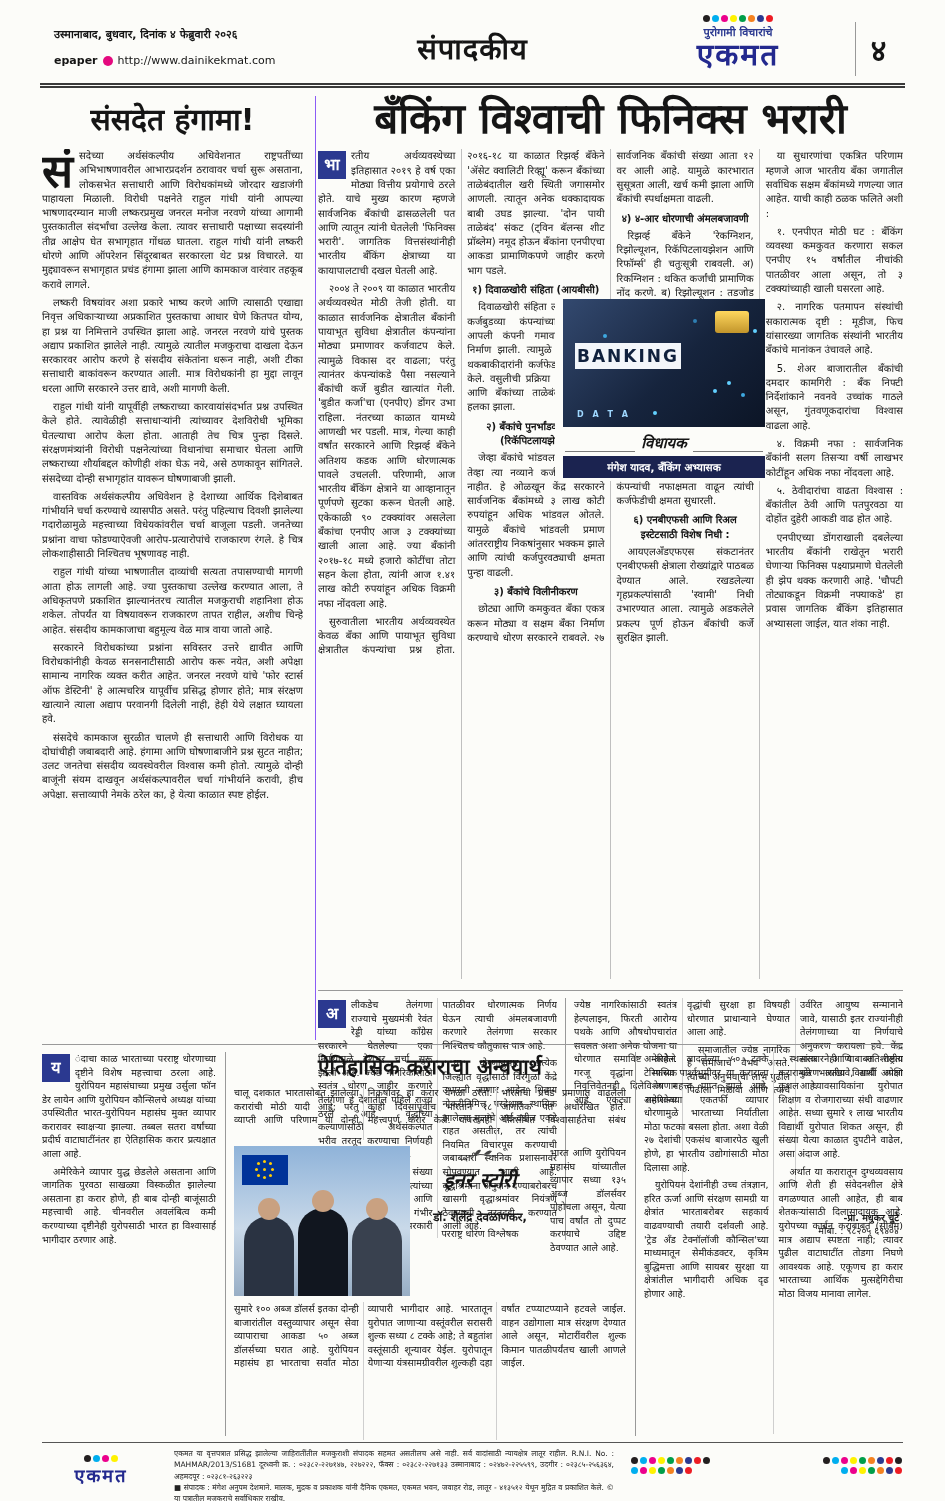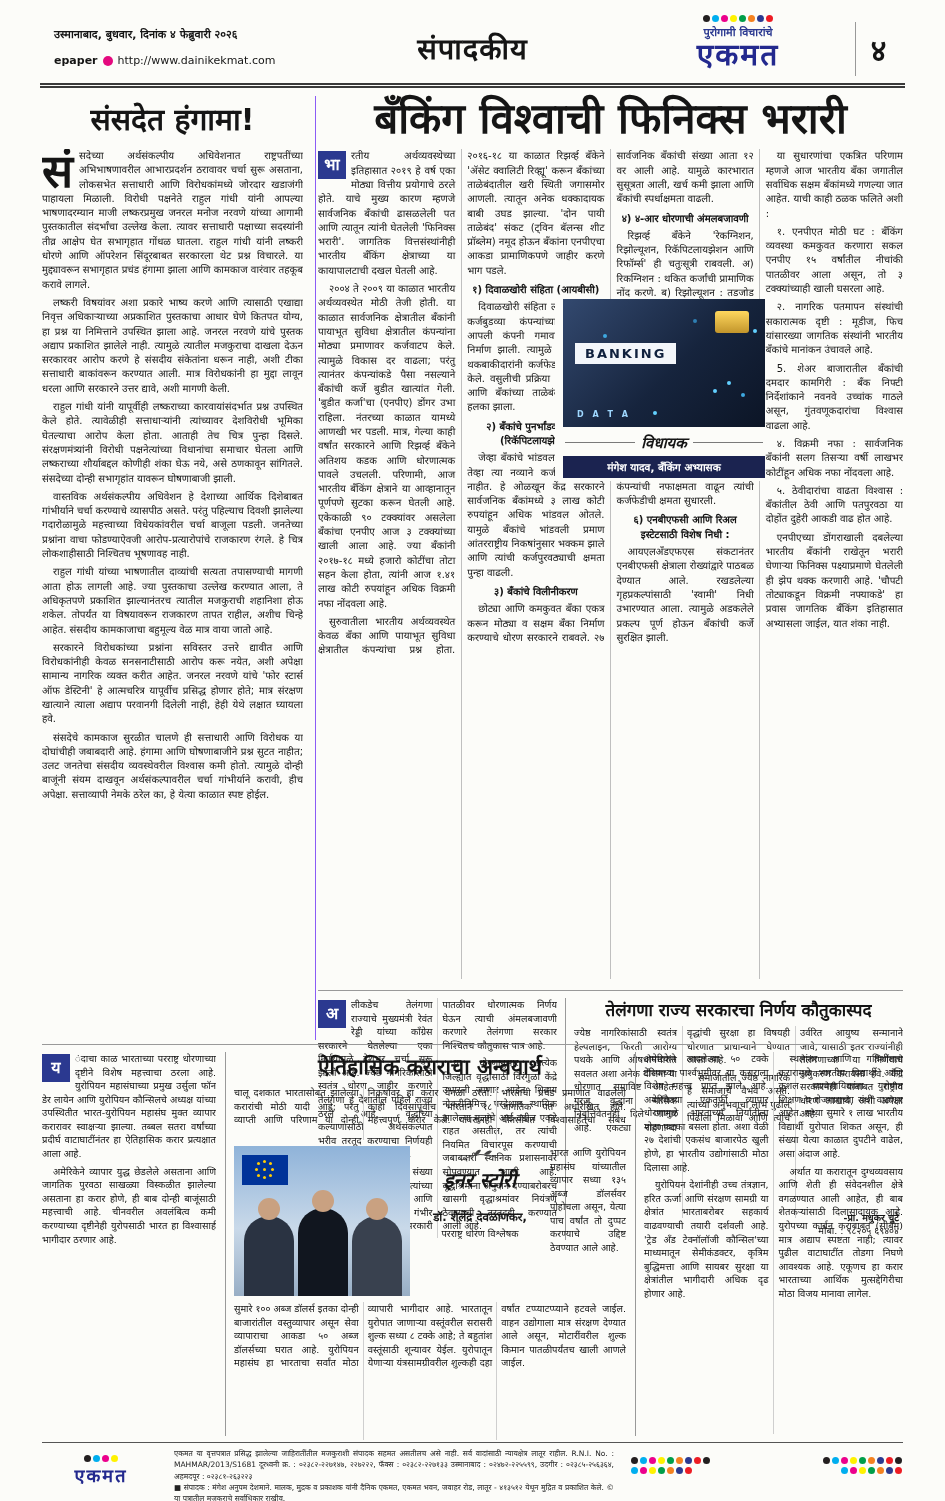--- a/index.html
+++ b/index.html
@@ -37,26 +37,26 @@
   .a-sansad h1 { font-size:30px; font-weight:900; text-align:center; margin:2px 0 10px; }
   .a-sansad .bodytext { height:880px; }
 
   
   .a-bank { position:absolute; left:318px; top:96px; width:585px; height:892px; }
   .a-bank h1 { font-size:42px; font-weight:900; text-align:center; line-height:1.08; margin-bottom:8px; }
   .bank-wrap { position:relative; height:830px; }
   .bank-body { height:830px; column-count:4; column-gap:12px; column-rule:1px solid #bfbfbf; }
   .photo-box { position:absolute; left:237px; top:150px; width:210px; background:#fcfcf9; padding:0 0 3px 8px; }
   .photo { position:relative; height:128px; background:linear-gradient(135deg,#33496f 0%,#16243d 55%,#0c1526 100%); overflow:hidden; }
-  .photo .sign { position:absolute; left:12px; top:44px; background:#f3f6fa; color:#10213d; font-size:13px; font-weight:800; letter-spacing:2px; padding:3px 10px; }
+  .photo .sign { position:absolute; left:12px; top:44px; background:#f3f6fa; color:#10213d; font-size:17px; font-weight:800; letter-spacing:2px; padding:3px 2px; }
   .photo .chip { position:absolute; right:16px; top:12px; width:34px; height:22px; border-radius:3px; background:linear-gradient(#ffd75e,#c2952b); }
   .photo .glow { position:absolute; left:150px; top:90px; width:4px; height:4px; border-radius:50%; background:#62d0ff;
       box-shadow:14px -8px 0 #62d0ff,28px 4px 0 #3ea8e0,-60px 22px 0 #62d0ff,-110px -55px 0 #3ea8e0,40px -60px 0 #62d0ff,-20px -70px 0 #2f7fb3; }
   .photo .datalab { position:absolute; left:14px; bottom:8px; color:#9fd8ff; font-size:8px; letter-spacing:3px; font-weight:700; }
-  .vid-row { display:flex; align-items:center; gap:6px; margin:5px 2px 4px; }
+  .vid-row { display:flex; align-items:flex-end; gap:6px; margin:5px 2px 4px; }
   .vid-row .fl { flex:1; border-top:1px solid #7a7a7a; }
   .vid-title { font-size:15px; font-weight:800; font-style:italic; }
   .author-bar { background:#1b2350; color:#fff; text-align:center; font-size:10.5px; font-weight:700; padding:4px 2px; }
 
   .hrule { position:absolute; border-top:1px solid #999; }
 
   
   .a-tel-l { position:absolute; left:318px; top:998px; width:248px; height:242px; padding-right:8px; border-right:1px solid #999; }
   .a-tel-l .bodytext { height:240px; column-count:2; column-gap:10px; column-rule:1px solid #cfcfcf; }
   .a-tel-r { position:absolute; left:574px; top:998px; width:329px; height:242px; }
@@ -182,21 +182,20 @@
   <div class="hrule" style="left:318px; top:990px; width:585px;"></div>
 
   <div class="a-tel-l">
     <div class="bodytext small">
       <p class="noind"><span class="dcb" style="background: rgb(43, 57, 144);">अ</span><span>लीकडेच तेलंगणा राज्याचे मुख्यमंत्री रेवंत रेड्डी यांच्या काँग्रेस सरकारने घेतलेल्या एका निर्णयामुळे देशभर चर्चा सुरू झाली आहे. ज्येष्ठ नागरिकांसाठी स्वतंत्र धोरण जाहीर करणारे तेलंगणा हे देशातील पहिले राज्य ठरले आहे. वृद्धांच्या कल्याणासाठी अर्थसंकल्पात भरीव तरतूद करण्याचा निर्णयही राज्य सरकारने घेतला आहे.</span></p>
       <p>ज्येष्ठ नागरिकांची संख्या झपाट्याने वाढत असताना त्यांच्या आरोग्याचा, निवाऱ्याचा आणि सन्मानाने जगण्याचा प्रश्न गंभीर बनला आहे. अशा वेळी सरकारी पातळीवर धोरणात्मक निर्णय घेऊन त्याची अंमलबजावणी करणारे तेलंगणा सरकार निश्चितच कौतुकास पात्र आहे.</p>
       <p>या धोरणानुसार प्रत्येक जिल्ह्यात वृद्धांसाठी विरंगुळा केंद्रे उभारली जाणार आहेत. शिवाय नोकरीनिमित्त परदेशात स्थायिक झालेल्या मुलांचे आई-वडील एकटे राहत असतील, तर त्यांची नियमित विचारपूस करण्याची जबाबदारी स्थानिक प्रशासनावर सोपवण्यात आली आहे. वृद्धाश्रमांना अनुदान देण्याबरोबरच खासगी वृद्धाश्रमांवर नियंत्रण ठेवण्याची तरतूदही करण्यात आली आहे.</p>
     </div>
   </div>
   <div class="a-tel-r">
-    <h2>तेलंगणा राज्य सरकारचा निर्णय कौतुकास्पद</h2>
     <div class="tel-body bodytext small">
       <p class="noind">ज्येष्ठ नागरिकांसाठी स्वतंत्र हेल्पलाइन, फिरती आरोग्य पथके आणि औषधोपचारांत सवलत अशा अनेक योजना या धोरणात समाविष्ट आहेत. गरजू वृद्धांना मासिक निवृत्तिवेतनही दिले जाणार आहे. एकट्या राहणाऱ्या वृद्धांची सुरक्षा हा विषयही धोरणात प्राधान्याने घेण्यात आला आहे.</p>
       <p>समाजातील ज्येष्ठ नागरिक हे समाजाचे वैभव असते. त्यांच्या अनुभवाचा लाभ पुढील पिढीला मिळावा आणि त्यांचे उर्वरित आयुष्य सन्मानाने जावे, यासाठी इतर राज्यांनीही तेलंगणाच्या या निर्णयाचे अनुकरण करायला हवे. केंद्र सरकारनेही याबाबत राष्ट्रीय धोरण आखावे, अशी अपेक्षा आहे.</p>
     </div>
     <div class="tel-by">
       <div>-प्रा. मधुकर चुटे</div>
       <div class="mob">मोबा. : ९८२०५ ६९४०४</div>
     </div>
   </div>
 

